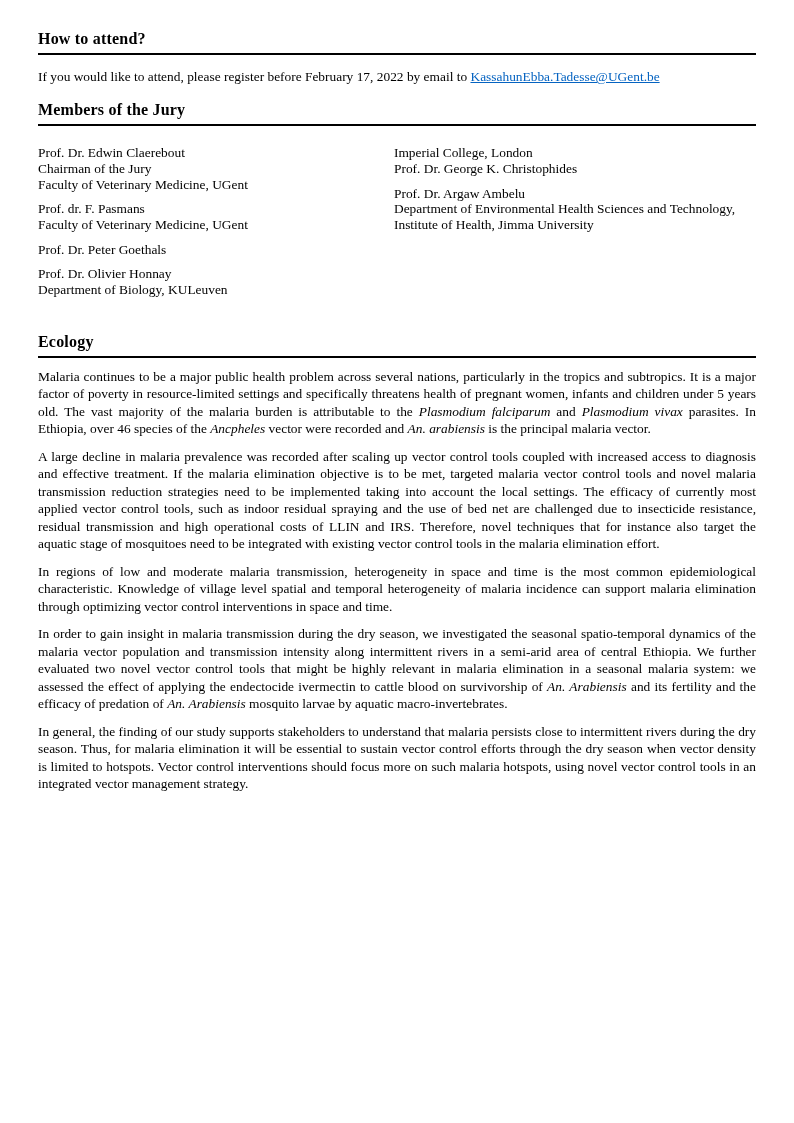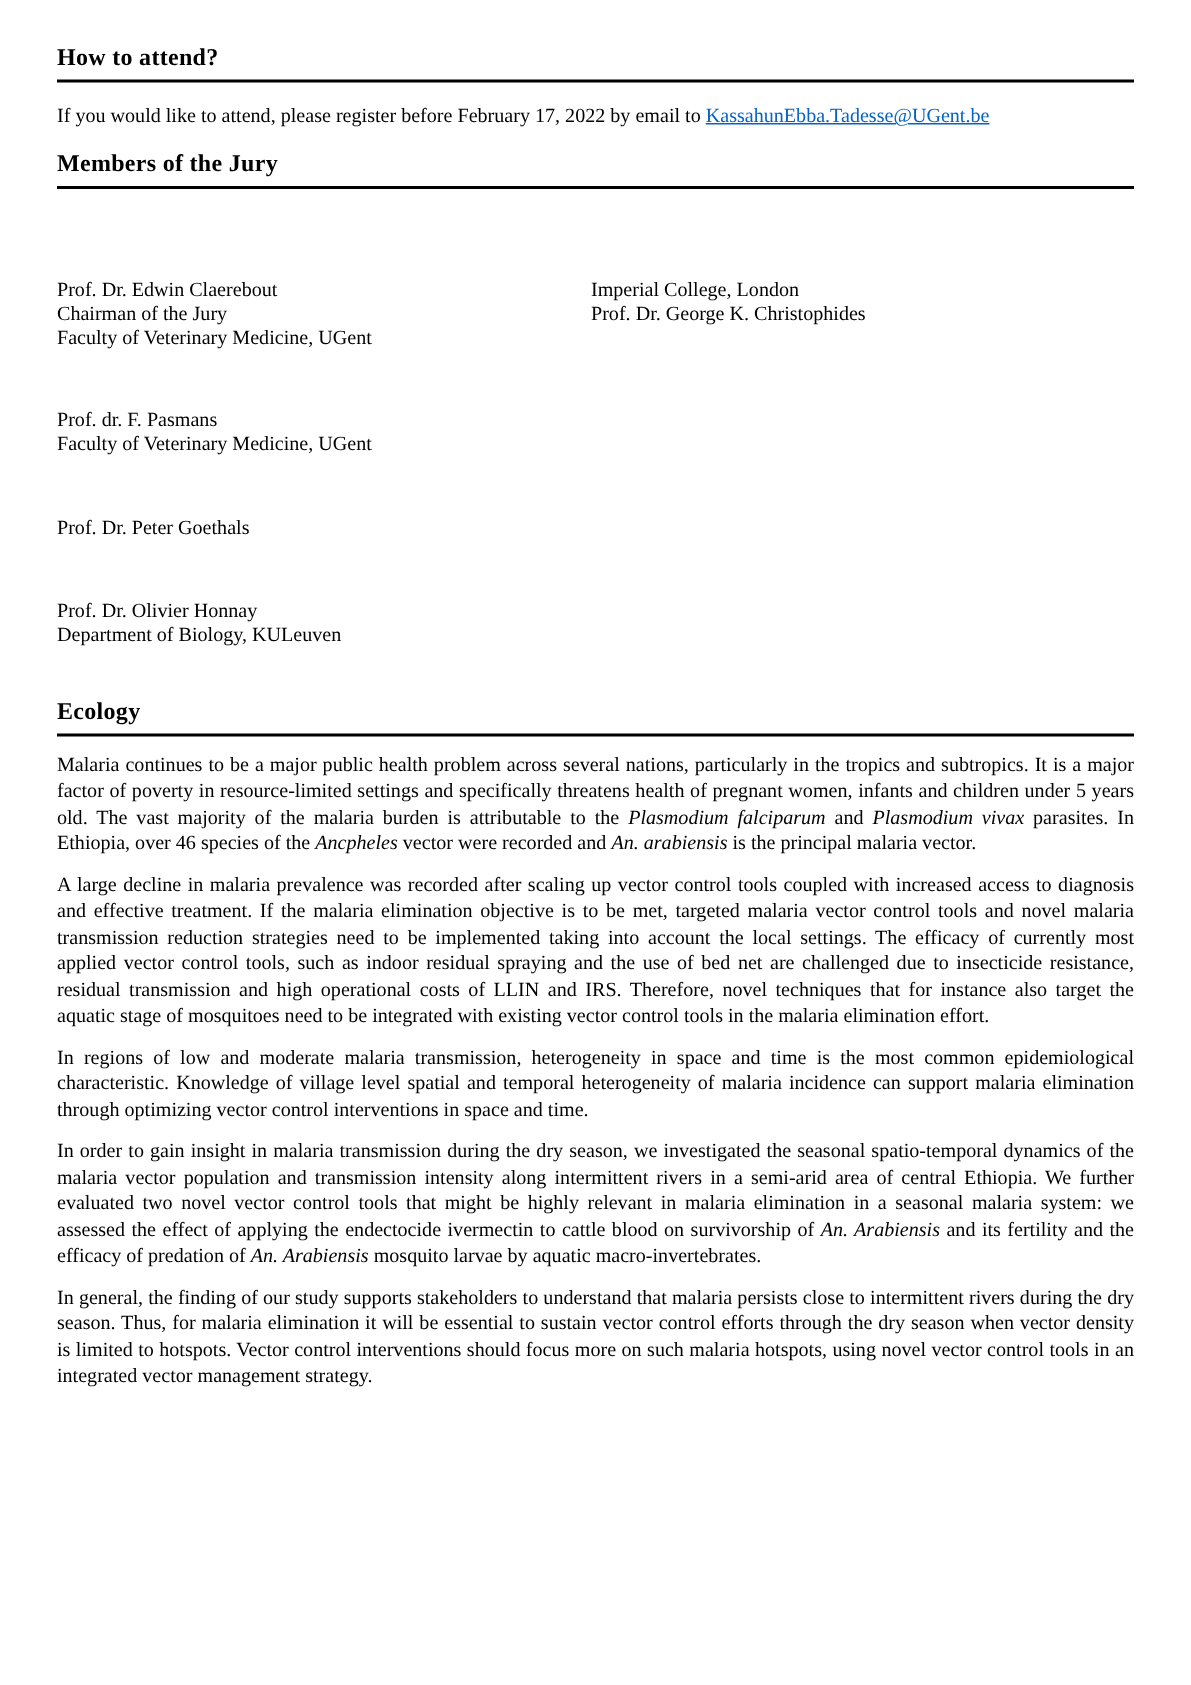--- a/index.html
+++ b/index.html
@@ -42,21 +42,20 @@
     display: flex;
     flex-direction: row;
   }
   .jury-col { width: 356px; }
   .jury-col.right { margin-left: 0; }
   .jury-entry {
     font-size: 13.4px;
     line-height: 1.17;
     margin-bottom: 9px;
     max-width: 345px;
-    margin-top: 40px;
   }
   .body-par {
     font-size: 13.4px;
     line-height: 1.305;
     text-align: justify;
     margin-bottom: 10px;
   }
   .it { font-style: italic; }
 </style>
 </head>
@@ -89,20 +88,24 @@
         <div class="jury-entry">
           <div>Prof. Dr. Olivier Honnay</div>
           <div>Department of Biology, KULeuven</div>
         </div>
       </div>
     <div class="jury-col right" id="jury-right">
         <div class="jury-entry">
           <div>Imperial College, London</div>
           <div>Prof. Dr. George K. Christophides</div>
         </div>
+        <div class="jury-entry">
+          <div>Prof. Dr. Argaw Ambelu</div>
+          <div>Department of Environmental Health Sciences and Technology, Institute of Health, Jimma University</div>
+        </div>
       </div>
   </div>
 
   <h2 class="section-heading h-summary">Ecology</h2>
 
   <div id="summary-paragraphs">
       <p class="body-par"><span>Malaria continues to be a major public health problem across several nations, particularly in the tropics and subtropics. It is a major factor of poverty in resource-limited settings and specifically threatens health of pregnant women, infants and children under 5 years old. The vast majority of the malaria burden is attributable to the </span><span class="it">Plasmodium falciparum</span><span> and </span><span class="it">Plasmodium vivax</span><span> parasites. In Ethiopia, over 46 species of the </span><span class="it">Ancpheles</span><span> vector were recorded and </span><span class="it">An. arabiensis</span><span> is the principal malaria vector.</span></p>
       <p class="body-par"><span>A large decline in malaria prevalence was recorded after scaling up vector control tools coupled with increased access to diagnosis and effective treatment. If the malaria elimination objective is to be met, targeted malaria vector control tools and novel malaria transmission reduction strategies need to be implemented taking into account the local settings. The efficacy of currently most applied vector control tools, such as indoor residual spraying and the use of bed net are challenged due to insecticide resistance, residual transmission and high operational costs of LLIN and IRS. Therefore, novel techniques that for instance also target the aquatic stage of mosquitoes need to be integrated with existing vector control tools in the malaria elimination effort.</span></p>
       <p class="body-par"><span>In regions of low and moderate malaria transmission, heterogeneity in space and time is the most common epidemiological characteristic. Knowledge of village level spatial and temporal heterogeneity of malaria incidence can support malaria elimination through optimizing vector control interventions in space and time.</span></p>
       <p class="body-par"><span>In order to gain insight in malaria transmission during the dry season, we investigated the seasonal spatio-temporal dynamics of the malaria vector population and transmission intensity along intermittent rivers in a semi-arid area of central Ethiopia. We further evaluated two novel vector control tools that might be highly relevant in malaria elimination in a seasonal malaria system: we assessed the effect of applying the endectocide ivermectin to cattle blood on survivorship of </span><span class="it">An. Arabiensis</span><span> and its fertility and the efficacy of predation of </span><span class="it">An. Arabiensis</span><span> mosquito larvae by aquatic macro-invertebrates.</span></p>

